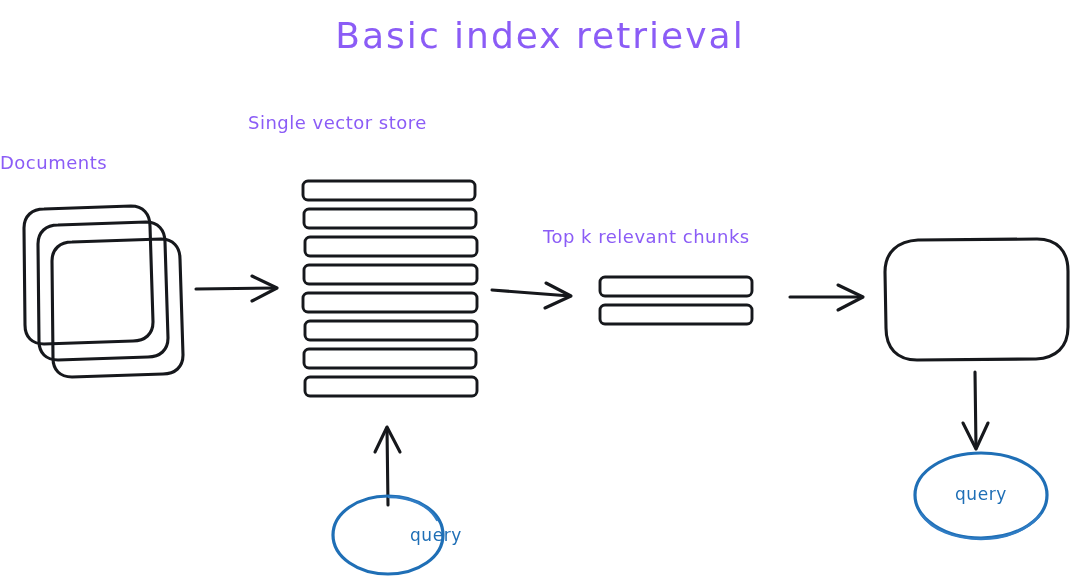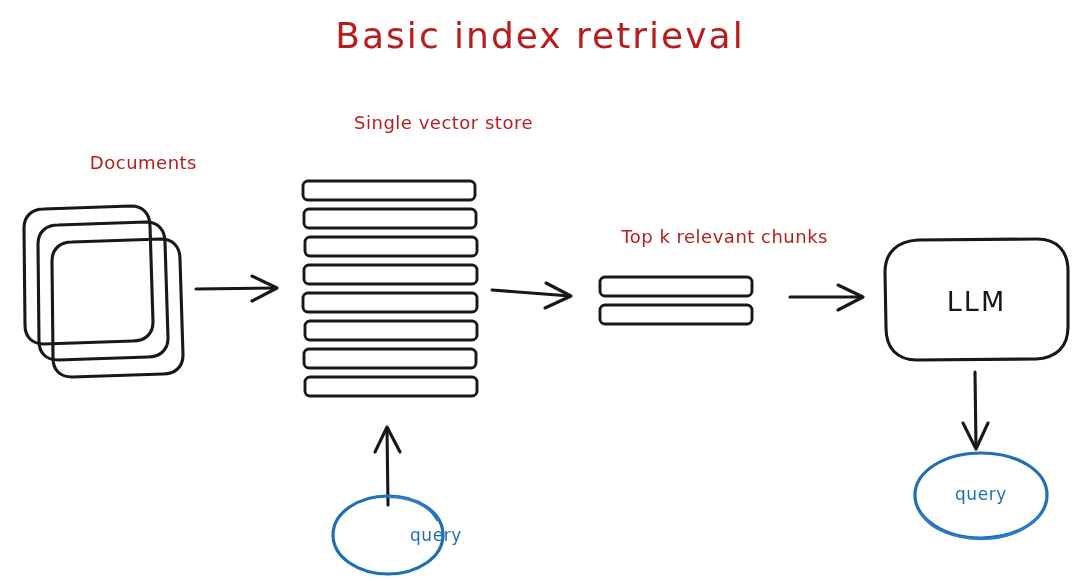--- a/index.html
+++ b/index.html
@@ -21,37 +21,37 @@
   #canvas svg.layer {
     position: absolute;
     left: 0;
     top: 0;
     width: 1080px;
     height: 581px;
   }
   .label {
     position: absolute;
     font-family: "DejaVu Sans", sans-serif;
-    color: #b91c1c;
+    color: #8b5cf6;
     white-space: pre;
     letter-spacing: 0.5px;
     line-height: 1.22;
   }
   .title-label {
     font-size: 36px;
     font-weight: 400;
     letter-spacing: 2px;
     text-align: center;
     width: 100%;
     left: 0;
     top: 14px;
   }
   .caption {
     font-size: 18px;
-    text-align: right;
+    text-align: left;
   }
   .node-text {
     position: absolute;
     font-family: "DejaVu Sans", sans-serif;
     text-align: center;
     white-space: pre;
   }
   .llm-text {
     font-size: 27px;
     color: #16181c;
@@ -141,26 +141,25 @@
 
     <g>
       <path class="blue" d="M1047 495 C1047 519 1018 538 981 538 C945 538 915 519 915 495
                             C915 471 945 453 981 453 C1018 453 1047 471 1047 495 Z"></path>
       <path class="blue2" d="M1040 515 C1028 530 1006 539 981 539 C955 539 932 530 921 514"></path>
     </g>
   </svg>
 
   <div class="label title-label">Basic index retrieval</div>
 
-  <div class="label caption" style="left:0px; top:152px; width:165px;padding-left:32px;">Documents</div>
+  <div class="label caption" style="left:0px; top:152px; width:165px;">Documents</div>
 
   <div class="label caption" style="left:248px; top:112px; width:285px;">Single vector store</div>
 
 
   <div class="label caption" style="left:543px; top:226px; width:285px;">Top k relevant chunks</div>
 
-  <div class="node-text llm-text" style="left:885px; top:286px; width:183px;">LLM</div>
 
   <div class="node-text bubble-text" style="left:333px; top:525px; width:110px;margin-left:48px;">query</div>
 
   <div class="node-text bubble-text" style="left:915px; top:484px; width:132px;">query</div>
 
 </div>
 
 </body></html>

